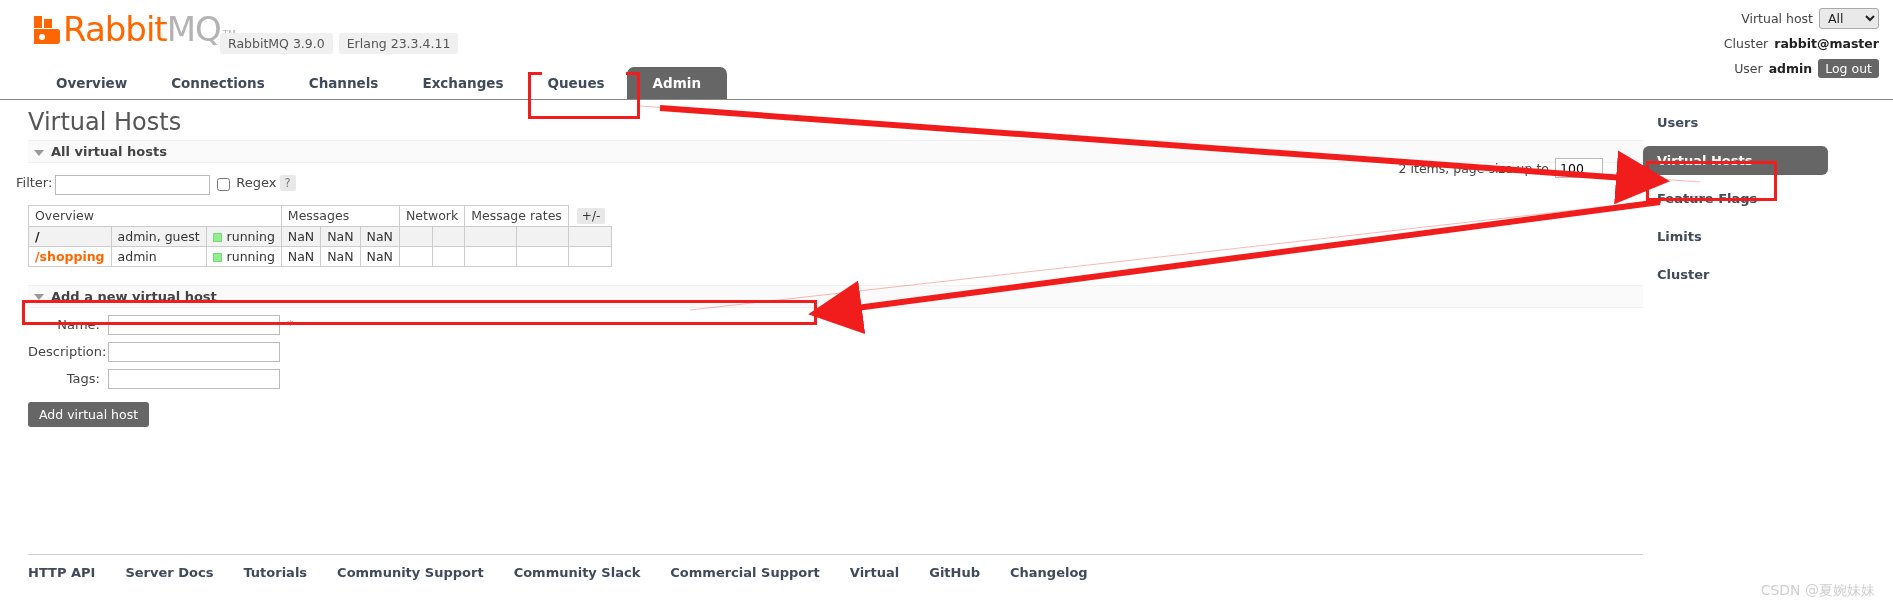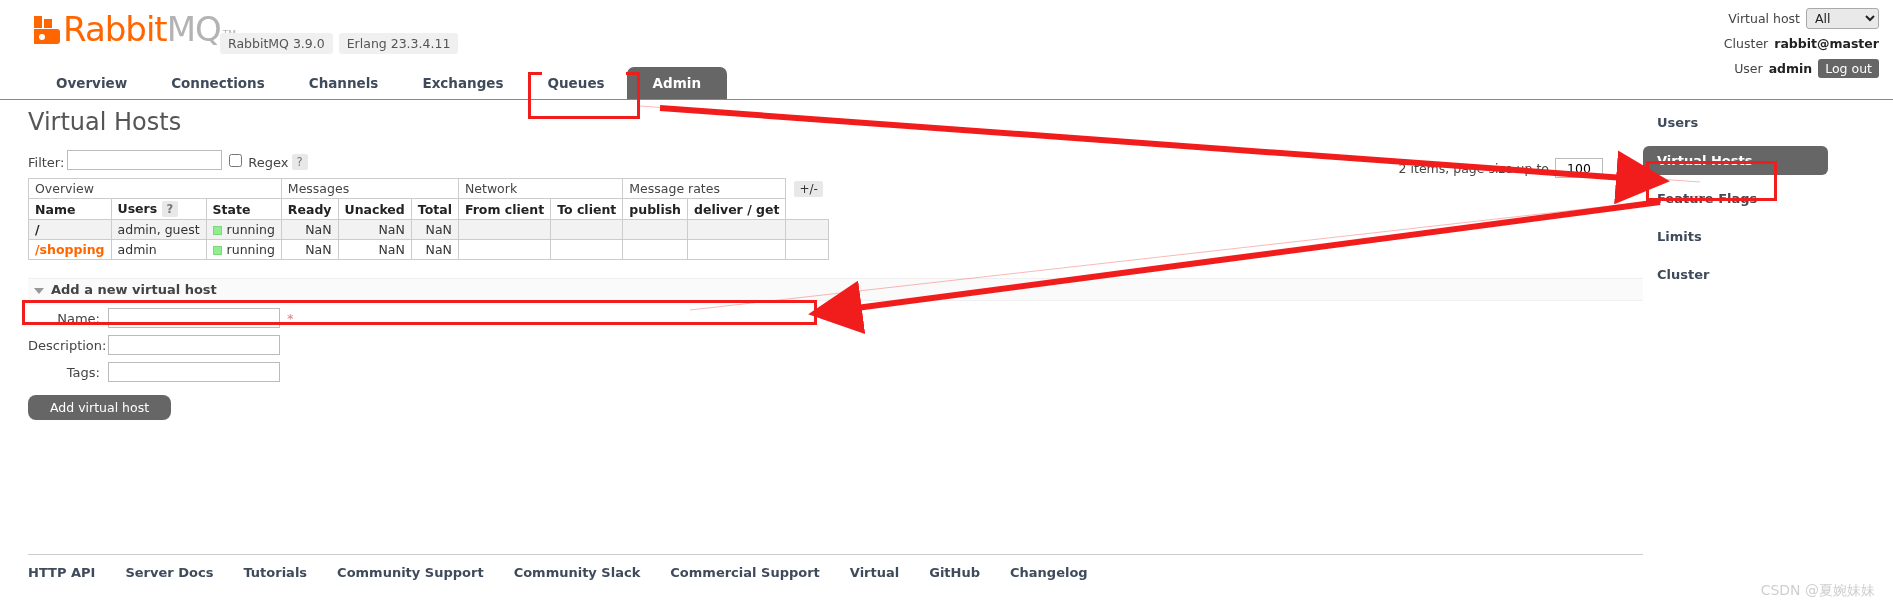--- a/index.html
+++ b/index.html
@@ -39,21 +39,21 @@
     position:absolute; right:14px; top:8px;
     text-align:right; font-size:12.5px; color:#444;
   }
   .hr-line { display:flex; align-items:center; justify-content:flex-end; gap:6px; margin-bottom:5px; height:20px; }
   .hr-label { color:#444; }
   select.hdr-select {
     font-family:"DejaVu Sans", sans-serif; font-size:12.5px;
     border:1px solid #a9a9a9; border-radius:3px;
     background:#e9e9e9; color:#222; padding:1px 4px; height:21px;
   }
-  select.vhost-select { width:73px; }
+  select.vhost-select { width:60px; }
   .bold { font-weight:bold; color:#222; }
   .logout-btn {
     background:#666; color:#fff; border:none; border-radius:3px;
     padding:2px 7px; font-size:12.5px; font-family:"DejaVu Sans", sans-serif;
     cursor:pointer;
   }
 
   
   #tabs {
     position:absolute; left:0; top:62px; width:100%; height:38px;
@@ -83,38 +83,38 @@
     background:#fafafa; border-top:1px solid #f0f0f0; border-bottom:1px solid #f0f0f0;
     padding:3px 0 3px 6px; font-weight:bold; font-size:13px; color:#444;
     cursor:pointer; user-select:none;
   }
   .caret {
     display:inline-block; width:0; height:0; vertical-align:middle;
     border-left:5px solid transparent; border-right:5px solid transparent;
     border-top:6px solid #999; margin-right:7px;
   }
 
-  .filter-row { margin:12px 0 0 28px; display:flex; align-items:flex-end; gap:3px; height:22px; }
+  .filter-row { margin:12px 0 0 16px; display:flex; align-items:flex-start; gap:3px; height:22px; }
   .filter-label { font-size:13px; color:#444; }
   input.filter-input {
     width:155px; height:20px; border:1px solid #bbb; background:#fff;
     font-family:"DejaVu Sans", sans-serif; font-size:12.5px; padding:1px 3px;
   }
   .regex-label { font-size:13px; color:#444; }
   .qmark {
     display:inline-block; background:#e8e8e8; color:#777; font-size:11.5px;
     padding:1px 5px; border-radius:2px; cursor:pointer;
   }
 
   .items-info {
     position:absolute; right:290px; top:58px;
     font-size:12.5px; color:#444; display:flex; align-items:center; gap:6px;
   }
   input.pagesize {
-    width:48px; height:20px; border:1px solid #bbb; text-align:center;
+    width:48px; height:20px; border:1px solid #bbb; text-align:left;
     font-family:"DejaVu Sans", sans-serif; font-size:12.5px; padding:1px 4px;
   }
 
   
   table.vhosts {
     margin:8px 0 0 28px; border-collapse:collapse;
     font-size:12.5px; color:#333; font-family:"DejaVu Sans", sans-serif;
   }
   table.vhosts th, table.vhosts td {
     border:1px solid #ccc; padding:2px 6px; height:20px; white-space:nowrap;
@@ -149,21 +149,21 @@
     width:72px; text-align:right; margin-right:8px;
     font-size:13px; color:#444;
   }
   input.form-input {
     width:172px; height:20px; border:1px solid #bbb; background:#fff;
     font-family:"DejaVu Sans", sans-serif; font-size:12.5px; padding:1px 3px;
   }
   .req-star { color:#e08080; margin-left:7px; font-size:13px; }
   .add-btn {
     margin:13px 0 0 28px; background:#666; color:#fff; border:none;
-    border-radius:8px; padding:5px 22px; font-size:12.5px;
+    border-radius:3px; padding:5px 11px; font-size:12.5px;
     font-family:"DejaVu Sans", sans-serif; cursor:pointer;
   }
 
   
   #sidebar { position:absolute; right:0; top:108px; width:250px; }
   .side-item {
     font-size:13px; font-weight:bold; color:#3f4b5b;
     padding:7px 14px; margin-bottom:9px; cursor:pointer; width:185px;
     font-family:"DejaVu Sans", sans-serif;
   }
@@ -241,20 +241,23 @@
       <div class="tab">Queues</div>
       <div class="tab active">Admin</div>
     </div>
   </div>
 </div>
 
 <div id="main">
 
   <h1 class="page-title">Virtual Hosts</h1>
 
+  <div class="section-bar">
+    <span class="caret"></span><span>All virtual hosts</span>
+  </div>
 
   <div class="filter-row">
     <span class="filter-label">Filter:</span>
     <input class="filter-input" type="text" placeholder="" style="">
     <input type="checkbox" style="">
     <span class="regex-label">Regex</span>
     <span class="qmark">?</span>
   </div>
 
   <div class="items-info">
@@ -266,36 +269,20 @@
     <thead>
       <tr class="group">
         <th colspan="3">Overview</th>
         <th colspan="3">Messages</th>
         <th colspan="2">Network</th>
         <th colspan="2">Message rates</th>
         <th class="pm" rowspan="1">
           <span class="plusminus">+/-</span>
         </th>
       </tr>
-      <tr class="cols">
-        <th>Name</th>
-        <th>
-          <span>Users</span>
-          <span class="qmark">?</span>
-        </th>
-        <th>State</th>
-        <th class="num">Ready</th>
-        <th class="num">Unacked</th>
-        <th class="num">Total</th>
-        <th class="num">From client</th>
-        <th class="num">To client</th>
-        <th class="num">publish</th>
-        <th class="num">deliver / get</th>
-        <th class="pm"></th>
-      </tr>
     </thead>
     <tbody>
       <tr>
         <td>
           <span class="vh-root">/</span>
         </td>
         <td>admin, guest</td>
         <td class="state-cell">
           <span class="dot-green"></span><span>running</span>
         </td>

